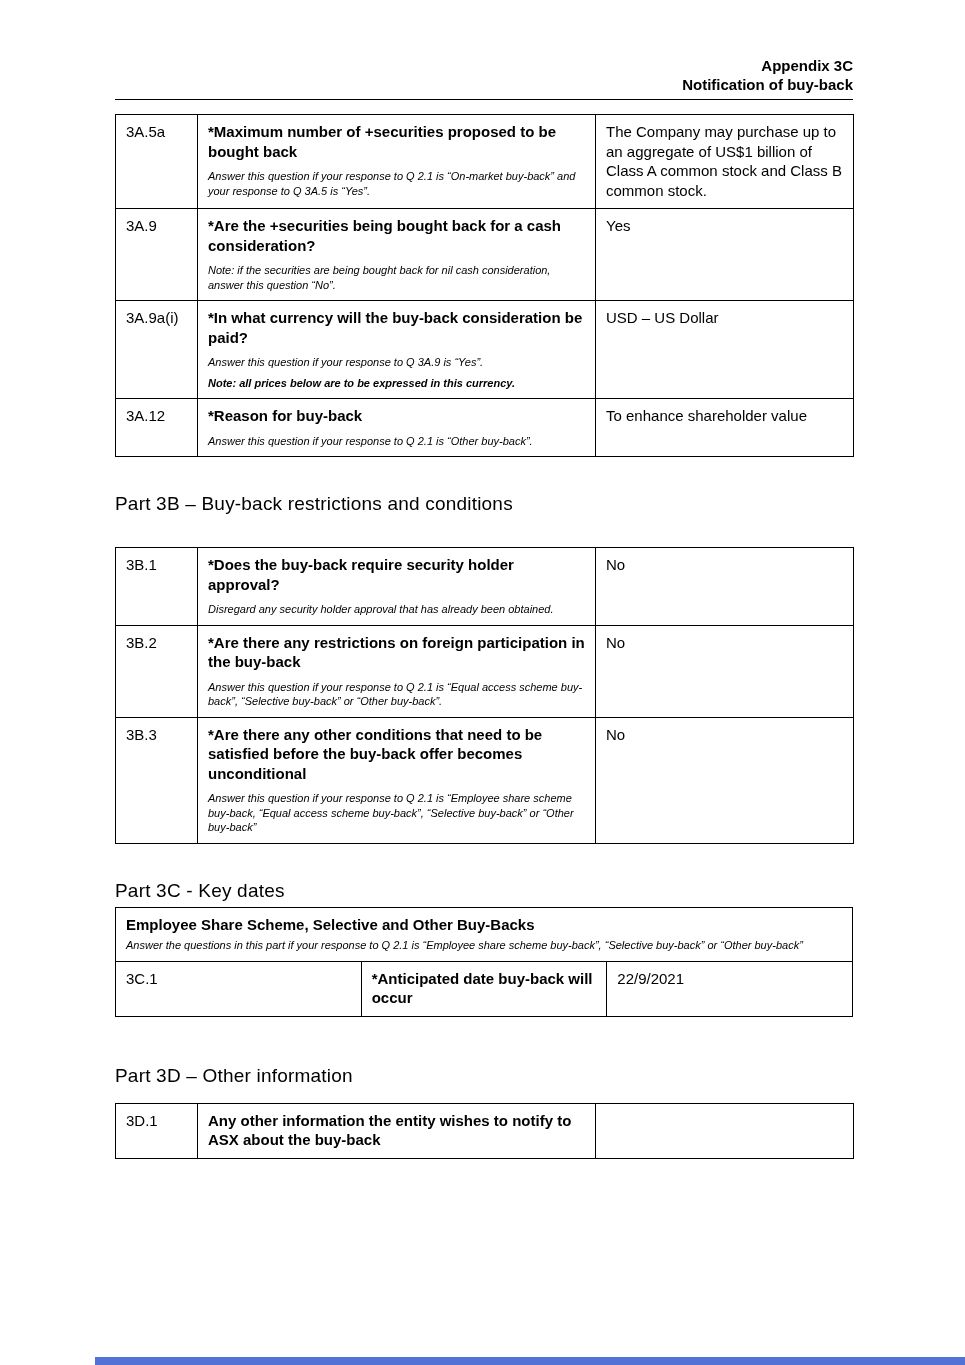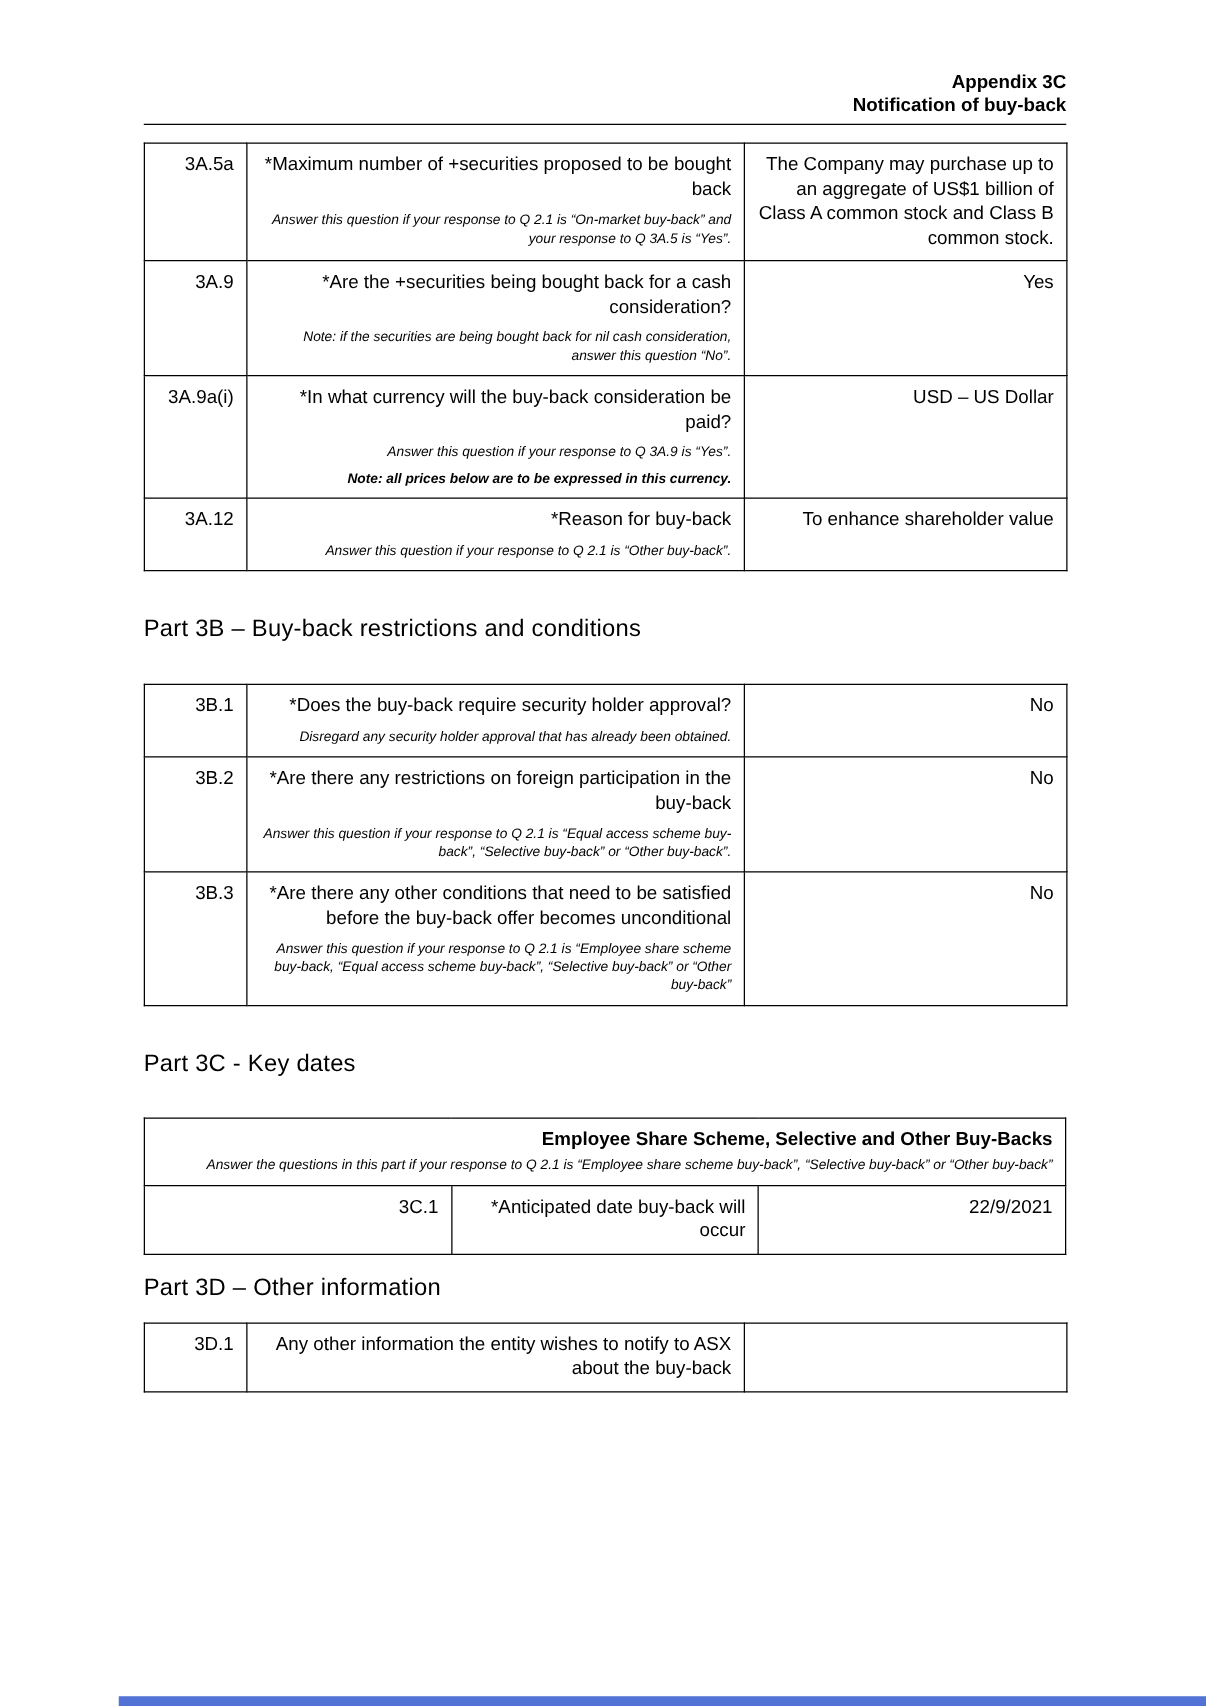--- a/index.html
+++ b/index.html
@@ -9,41 +9,41 @@
     font-family:"Liberation Sans", sans-serif; color:#000;
     overflow:hidden;
   }
   .page { padding:56px 112px 0 115px; }
 
   .doc-header {
     text-align:right; font-weight:bold; font-size:15px; line-height:1.27;
     padding-bottom:5px; border-bottom:1px solid #000;
   }
 
-  table.qtable { width:100%; border-collapse:collapse; table-layout:fixed;text-align:right; }
+  table.qtable { width:100%; border-collapse:collapse; table-layout:fixed; }
   table.qtable td {
     border:1px solid #000; vertical-align:top;
     padding:7px 10px 8px 10px; font-size:15px; line-height:1.3;
   }
   .col-id  { width:82px; }
   .col-q   { width:398px; }
   .col-a   { width:258px; }
-  .q { font-size:15px; line-height:1.3; }
+  .q { font-size:15px; line-height:1.3;font-weight:bold; }
   .note { font-style:italic; font-size:11px; line-height:1.32; margin-top:8px; }
   .note + .note { margin-top:6px;font-weight:bold; }
 
   .tbl-3a { margin-top:14px; }
   .section-heading { font-size:19px; font-weight:normal; letter-spacing:0.2px; }
   .heading-3b { margin-top:36px; }
   .tbl-3b { margin-top:32px; }
   .heading-3c { margin-top:36px; }
-  .tbl-3c { margin-top:31px; }
+  .tbl-3c { margin-top:5px; }
   .hdr-title { font-weight:bold; font-size:15px; line-height:1.3; }
   .hdr-note { margin-top:4px; }
-  .heading-3d { margin-top:16px; }
+  .heading-3d { margin-top:48px; }
   .tbl-3d { margin-top:16px; }
 
   .bottom-accent-bar { position:absolute; left:95px; right:0; bottom:0; height:8px; }
 </style>
 </head>
 <body>
 
 <div class="page">
 
   <div class="doc-header">

